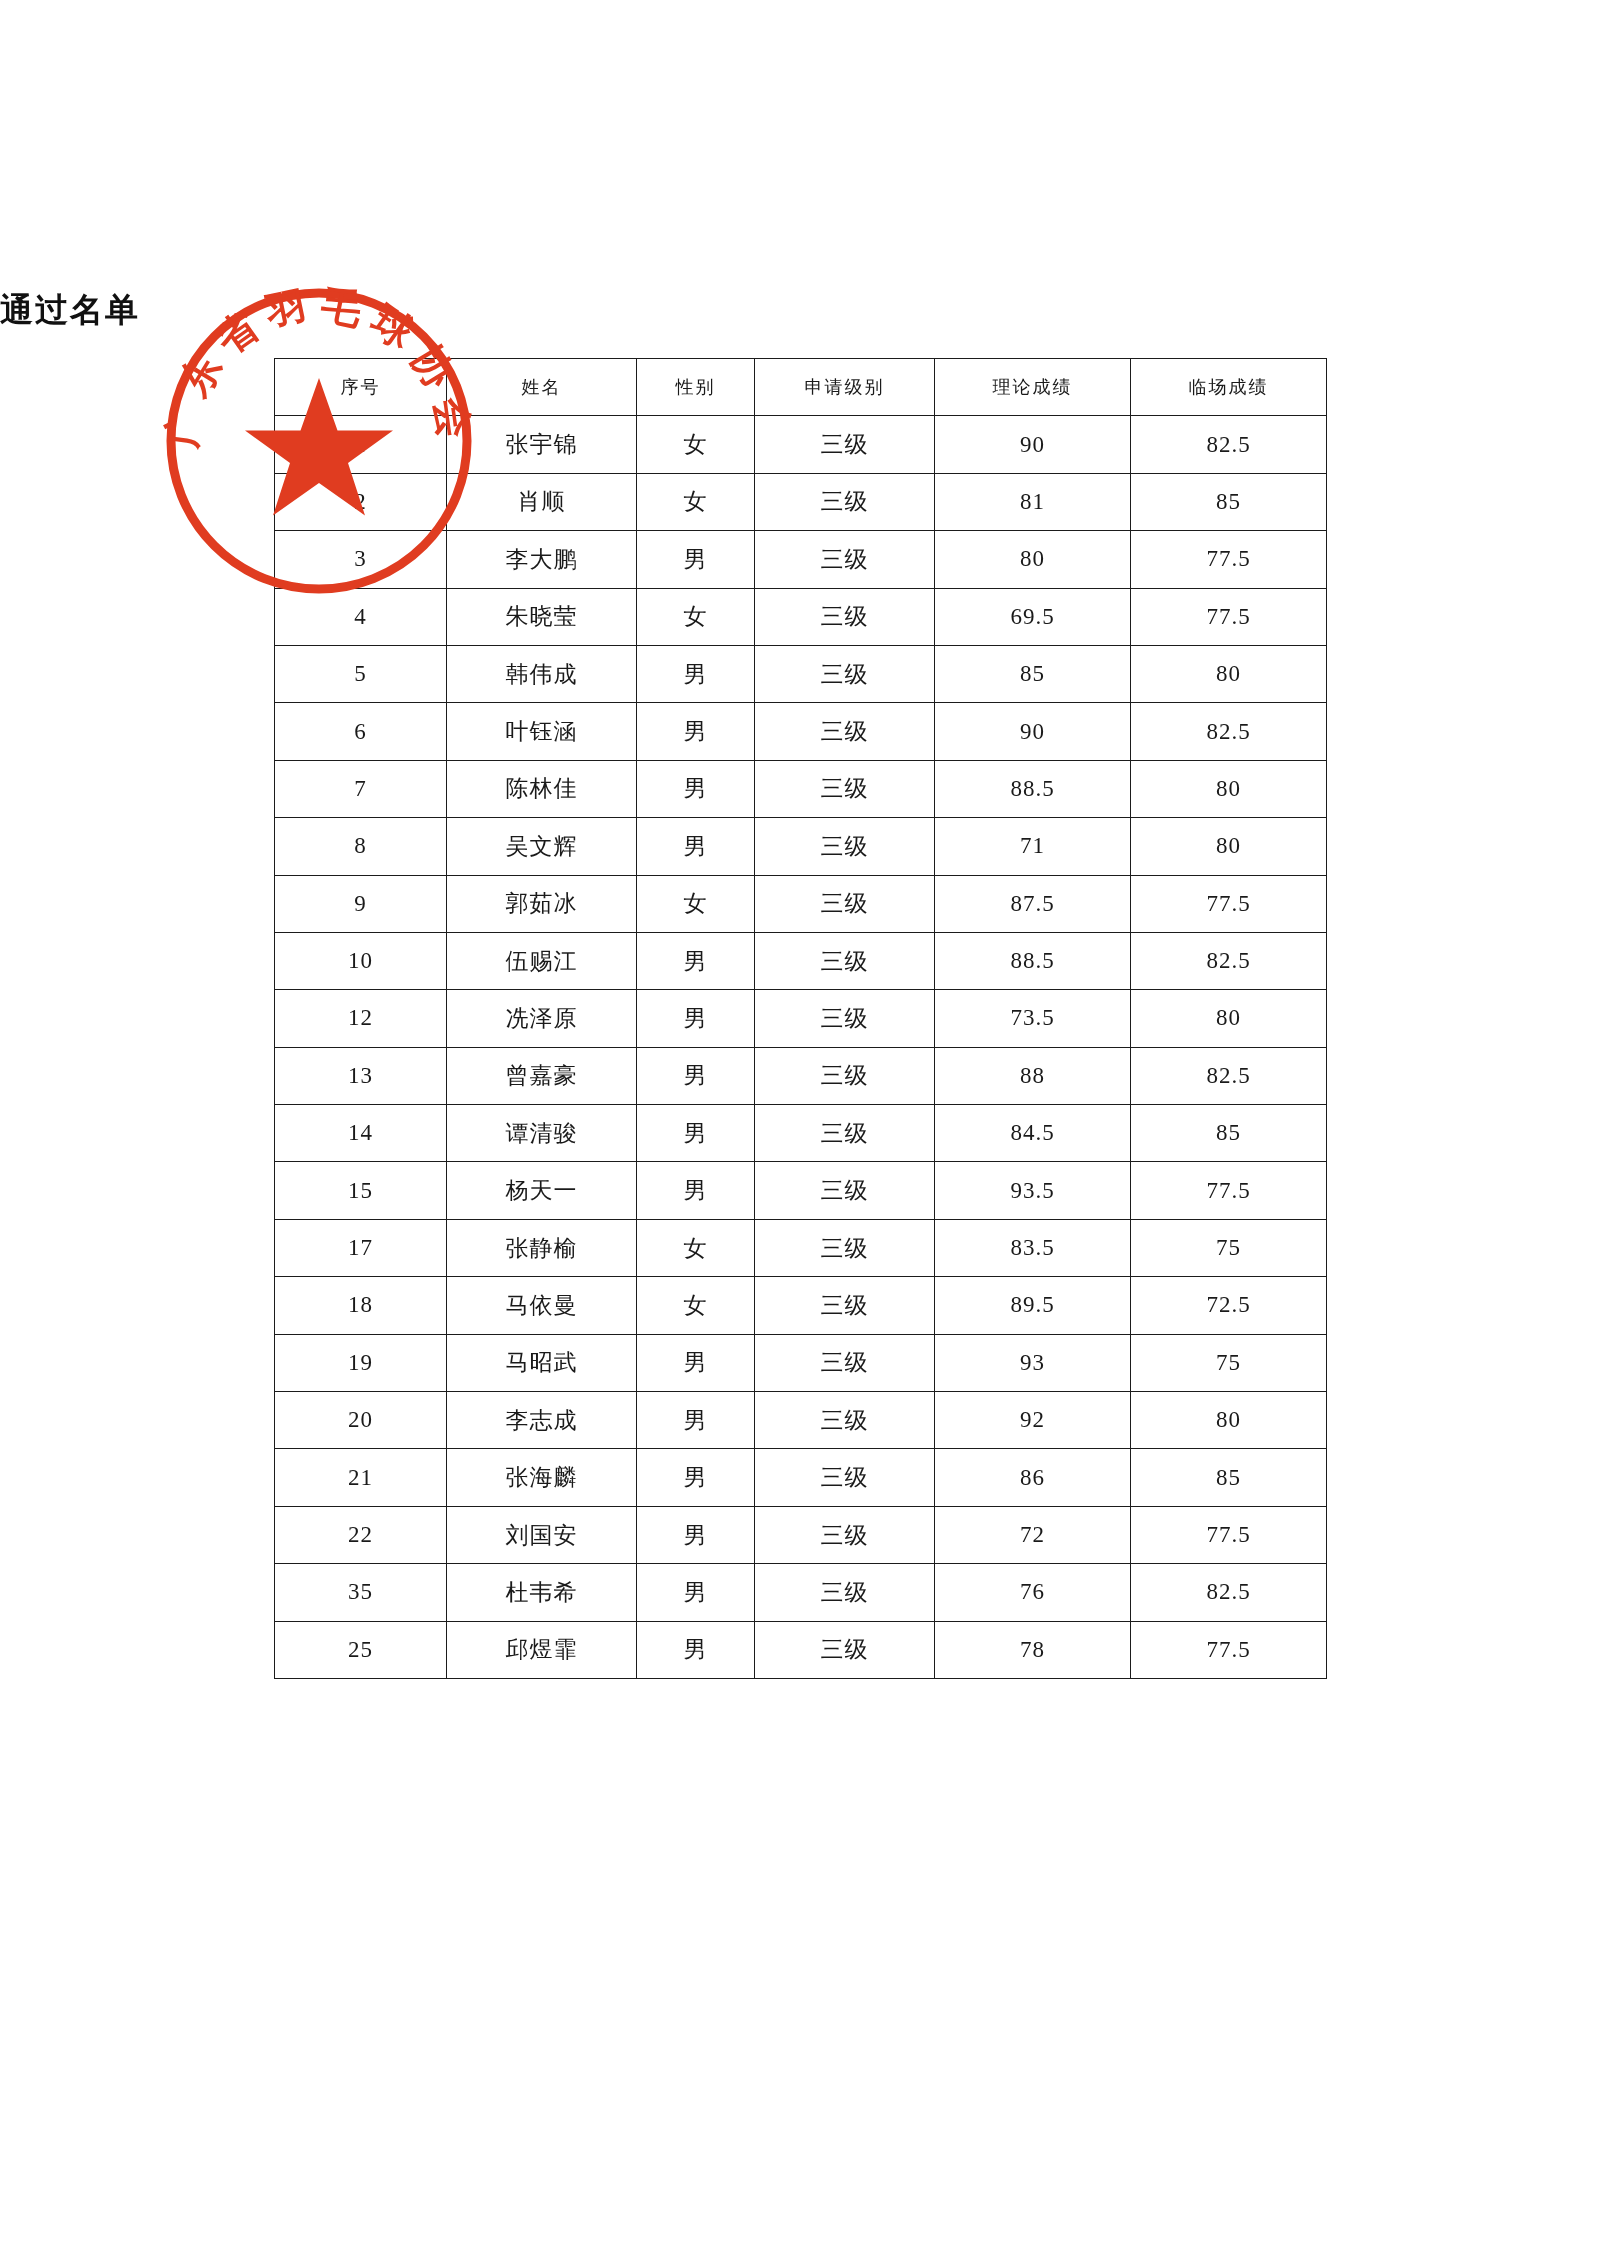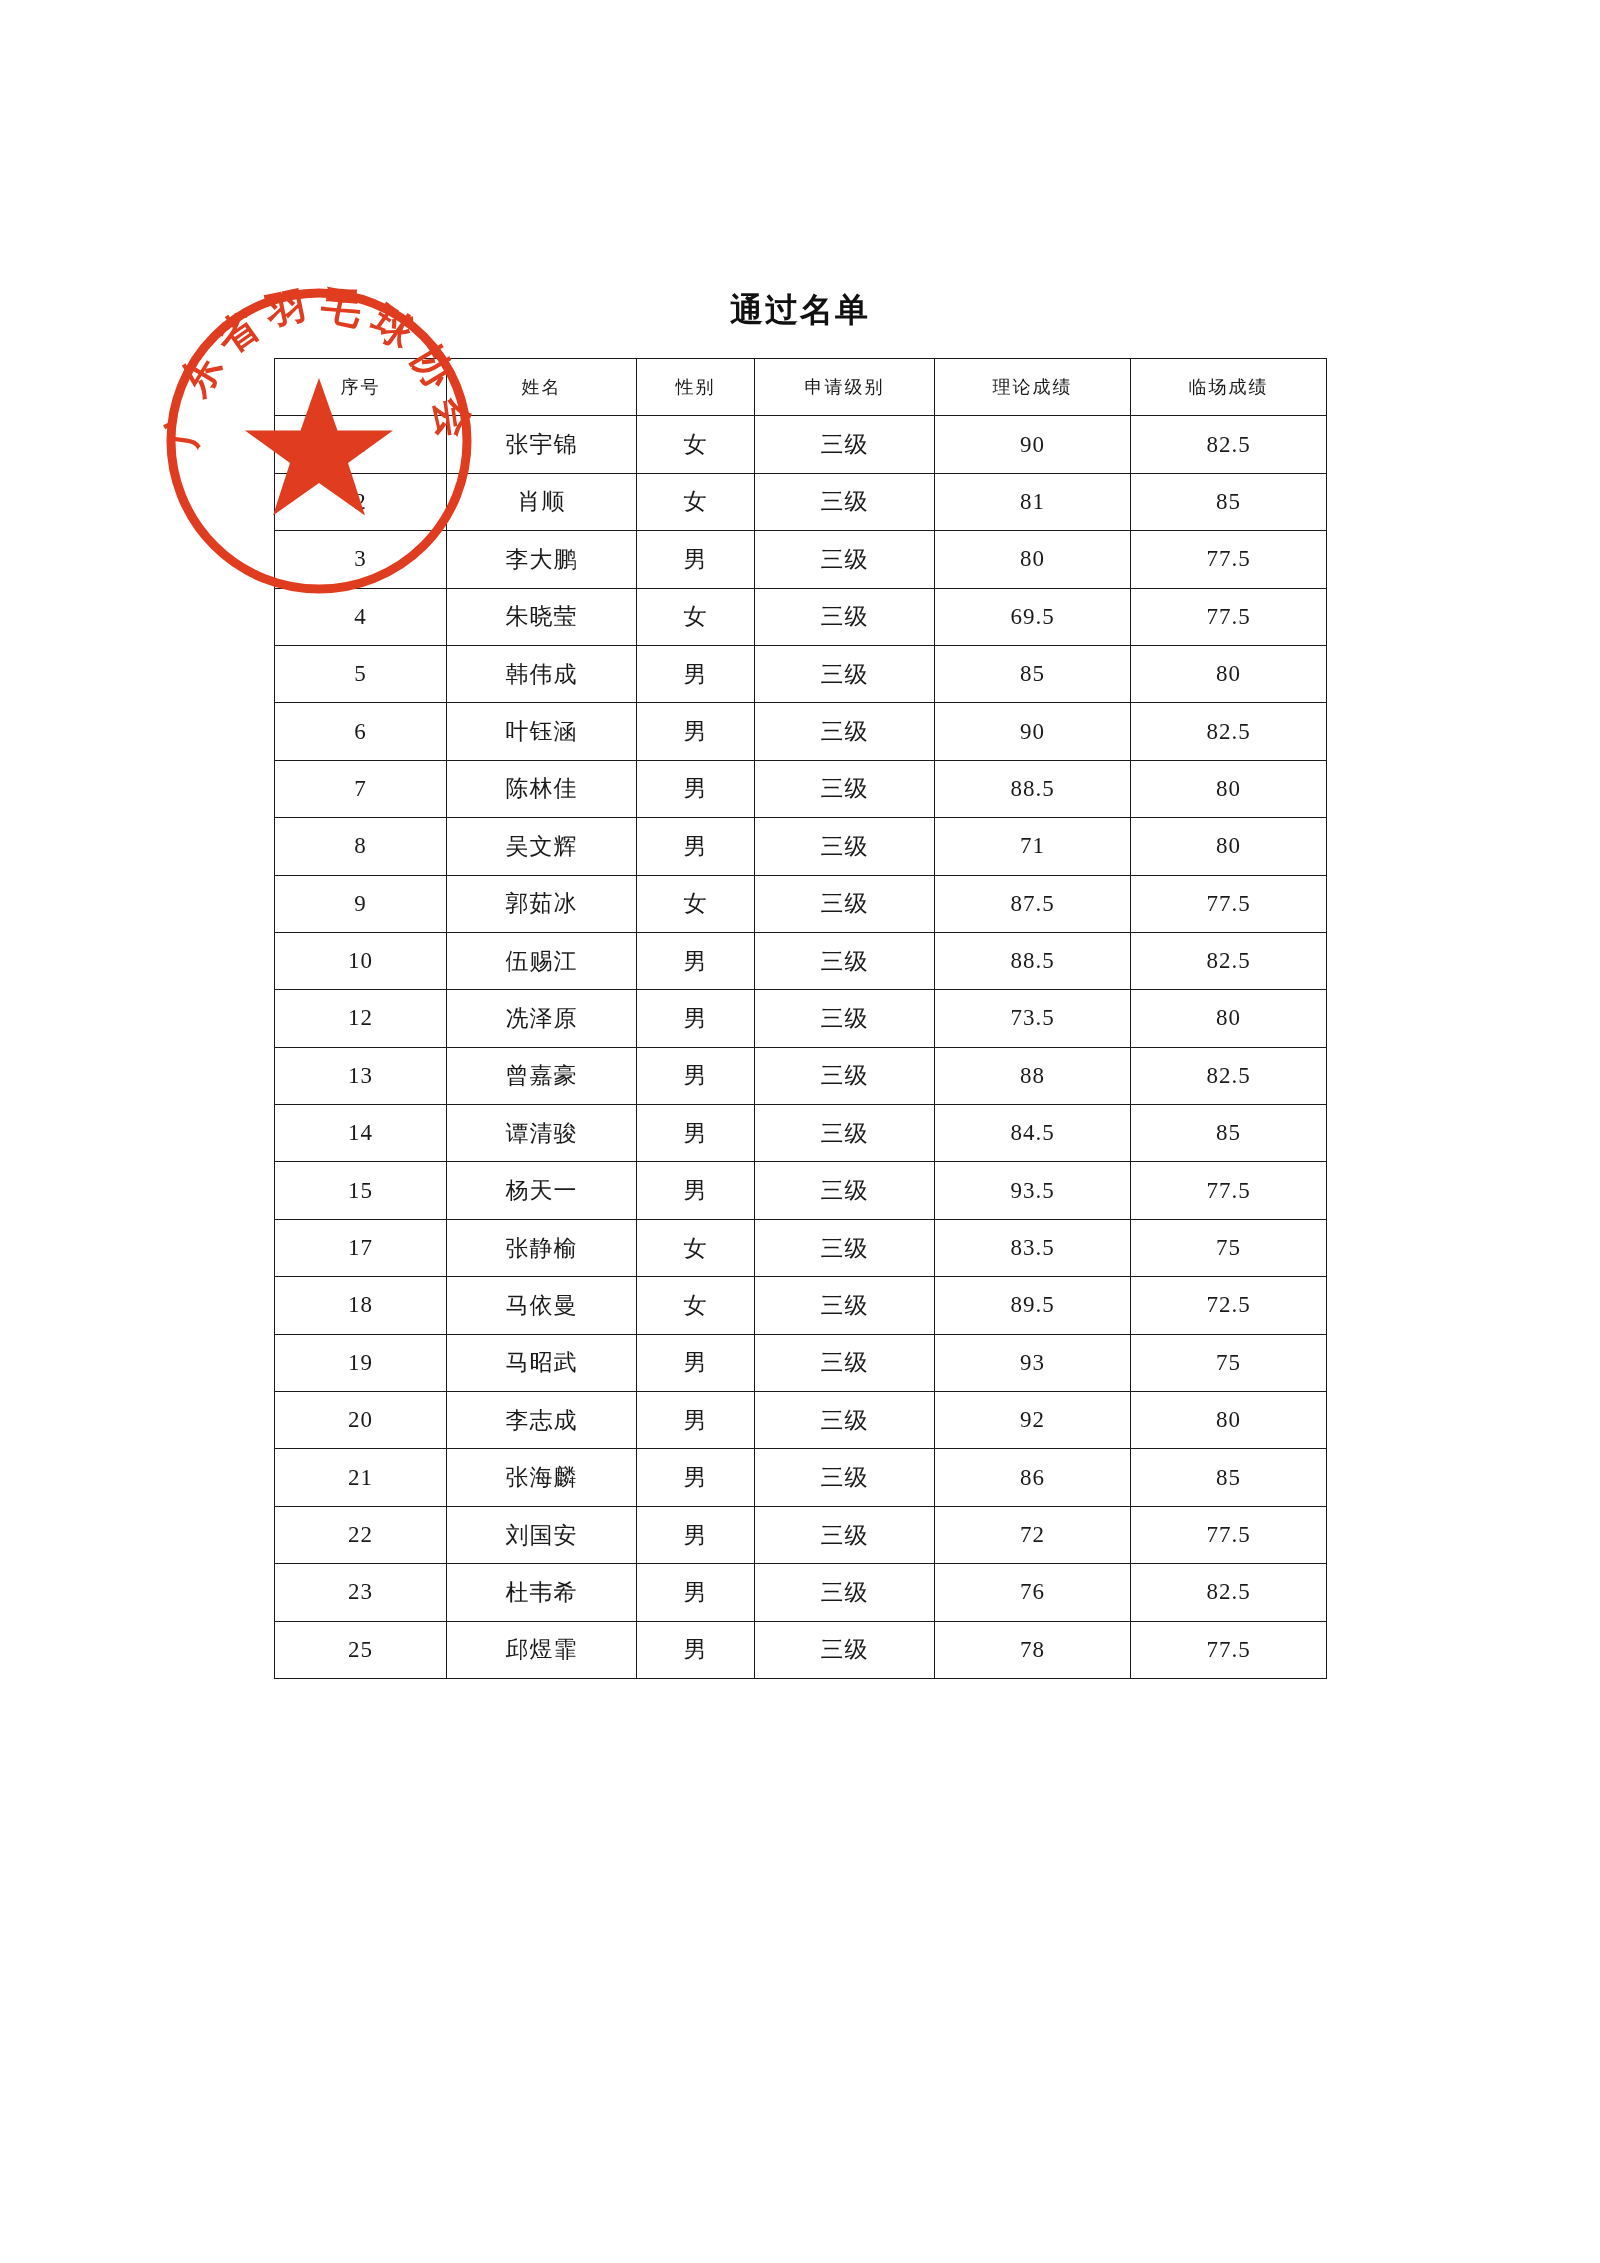--- a/index.html
+++ b/index.html
@@ -20,21 +20,21 @@
     inset: 0;
     background: #ffffff;
   }
 
   
   .doc-title {
     position: absolute;
     left: 0;
     top: 288px;
     width: 1600px;
-    text-align: center;
+    text-align: left;
     font-size: 33px;
     font-weight: bold;
     letter-spacing: 2px;
     color: #111111;
     font-family: "Liberation Serif", "DejaVu Serif", serif;
   }
 
   
   .seal {
     position: absolute;
@@ -289,21 +289,21 @@
           </tr>
           <tr>
             <td class="num">22</td>
             <td>刘国安</td>
             <td>男</td>
             <td>三级</td>
             <td class="score">72</td>
             <td class="score">77.5</td>
           </tr>
           <tr>
-            <td class="num">23</td>
+            <td class="num">35</td>
             <td>杜韦希</td>
             <td>男</td>
             <td>三级</td>
             <td class="score">76</td>
             <td class="score">82.5</td>
           </tr>
           <tr>
             <td class="num">25</td>
             <td>邱煜霏</td>
             <td>男</td>

